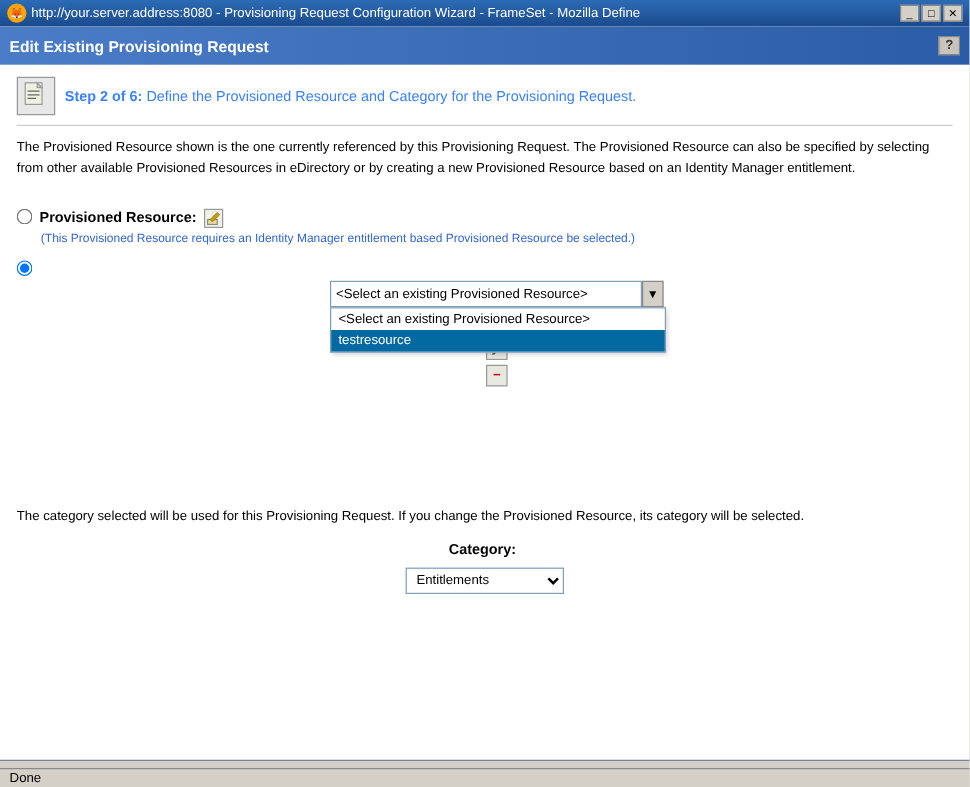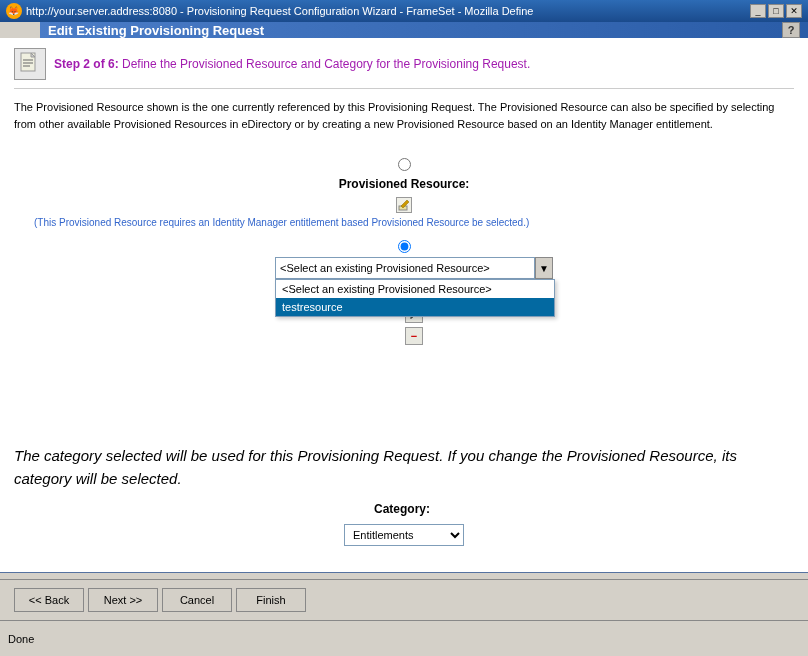--- a/index.html
+++ b/index.html
@@ -68,22 +68,21 @@
     
     .panel-header {
       background: linear-gradient(to right, #4a7cc7, #2a5ca7);
       color: white;
       padding: 4px 8px;
       font-size: 13px;
       font-weight: bold;
       display: flex;
       align-items: center;
       justify-content: space-between;
-      height: 16px;
-      margin-left: 40px;
+      height: 32px;
     }
     .panel-header-help {
       background: #c8c4bc;
       color: #333;
       border: 1px solid #888;
       width: 18px;
       height: 16px;
       font-size: 11px;
       font-weight: bold;
       display: flex;
@@ -115,45 +114,44 @@
       height: 32px;
       border: 1px solid #999;
       background: #e8e8e8;
       display: flex;
       align-items: center;
       justify-content: center;
       font-size: 14px;
     }
     .step-title {
       font-size: 12px;
-      color: #a21caf;
+      color: #3b82f6;
     }
     .step-title strong {
       font-weight: bold;
     }
 
     
     .description-text {
       font-size: 11px;
       color: #000;
       margin-bottom: 26px;
       line-height: 1.5;
     }
 
     
     .form-section {
       margin-bottom: 12px;
     }
 
     .radio-row {
       display: flex;
-      align-items: center;
+      align-items: flex-start;
       gap: 6px;
       margin-bottom: 4px;
-      flex-direction: column;
     }
     .radio-label {
       font-size: 12px;
       font-weight: bold;
     }
     .hint-text {
       color: #3366cc;
       font-size: 10px;
       margin-left: 20px;
       margin-bottom: 8px;
@@ -228,43 +226,42 @@
       cursor: pointer;
       white-space: nowrap;
     }
     .dropdown-option.selected {
       background: #0369a1;
       color: white;
     }
 
     
     .category-note {
-      font-size: 15px;
+      font-size: 11px;
       color: #000;
       margin-bottom: 10px;
       margin-top: 4px;
       line-height: 1.5;
-      font-style: italic;
     }
 
     
     .category-row {
       display: flex;
       align-items: center;
       gap: 8px;
       margin-top: 12px;
       flex-direction: column;
     }
     .category-label {
       font-size: 12px;
       font-weight: bold;
       min-width: 60px;
     }
     .category-select {
-      width: 120px;
+      width: 132px;
       height: 22px;
       font-size: 11px;
       border: 1px solid #7f9db9;
       background: white;
       padding: 1px 4px;
     }
 
     
     .separator-line {
       height: 1px;
@@ -293,21 +290,21 @@
       justify-content: center;
       padding: 0 8px;
     }
 
     
     .status-bar {
       background: #d4d0c8;
       padding: 2px 8px;
       font-size: 11px;
       border-top: 1px solid #888;
-      height: 36px;
+      height: 16px;
       display: flex;
       align-items: center;
     }
 
     input[type="radio"] {
       margin: 0;
     }
   </style>
 </head>
 <body>
@@ -400,23 +397,17 @@
     <div class="category-row">
       <span class="category-label">Category:</span>
       <select class="category-select">
         <option>Entitlements</option>
       </select>
     </div>
   </div>
 
   <div class="separator-line"></div>
 
-  <div class="bottom-bar">
-    <button class="nav-btn">&lt;&lt; Back</button>
-    <button class="nav-btn">Next &gt;&gt;</button>
-    <button class="nav-btn">Cancel</button>
-    <button class="nav-btn">Finish</button>
-  </div>
 
   <div class="status-bar">
     <span>Done</span>
   </div>
 </div>
 
 </body></html>

